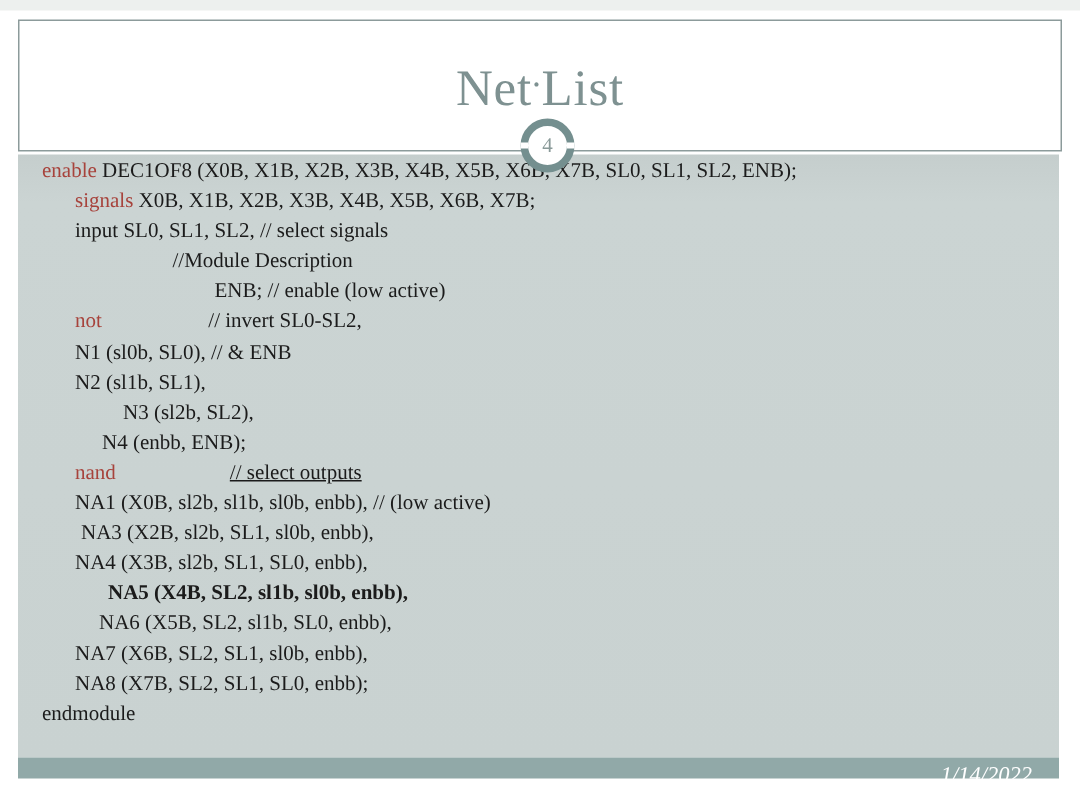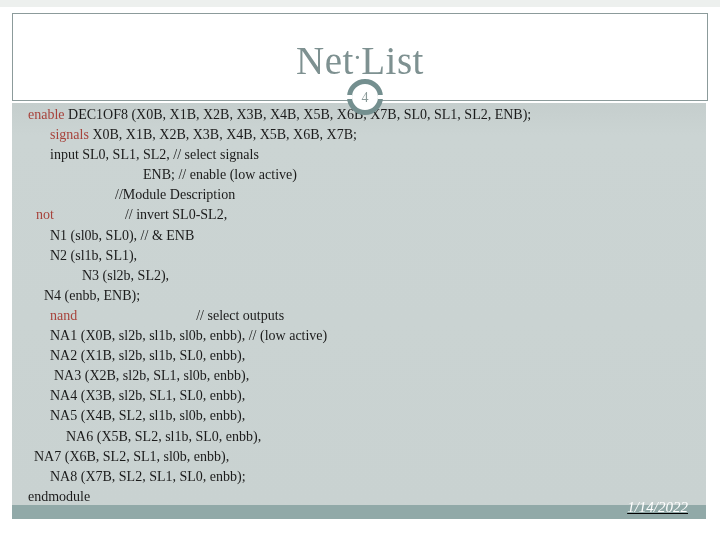--- a/index.html
+++ b/index.html
@@ -19,21 +19,21 @@
 
   .title-box {
     position: absolute; left: 12px; top: 13px;
     width: 694px; height: 86px;
     background: #ffffff;
     border: 1px solid #8c9b9b;
     display: flex; align-items: center; justify-content: center;
   }
   .slide-title {
     color: #7e9191;
-    font-size: 39px;
+    font-size: 34px;
     letter-spacing: 0.5px;
     line-height: 1;
     padding-top: 6px;
   }
   .title-dot {
     display: inline-block;
     vertical-align: 0.55em;
     font-size: 0.7em;
     line-height: 0;
   }
@@ -81,23 +81,22 @@
     white-space: pre;
     line-height: 20.1px;
     height: 20.1px;
   }
   .code-line .kw { color: #a7433c; }
 
   .footer-bar {
     position: absolute; left: 12px; top: 505px;
     width: 694px; height: 14px;
     background: #91a9a8;
-    display: flex; align-items: flex-end; justify-content: flex-end;
+    display: flex; align-items: flex-start; justify-content: flex-end;
     z-index: 2;
-    text-decoration: underline;
   }
   .date-label {
     color: #ffffff;
     font-style: italic;
     font-size: 15px;
     padding-right: 18px;
     line-height: 24px;
   }
 </style>
 </head>
@@ -113,35 +112,34 @@
 
   <div class="page-ornament">
     <span class="page-number">4</span>
   </div>
 
   <div class="content-area">
     <div class="code-block">
         <div class="code-line" style="padding-left: 16px;"><span class="kw">enable </span><span>DEC1OF8 (X0B, X1B, X2B, X3B, X4B, X5B, X6B, X7B, SL0, SL1, SL2, ENB);</span></div>
         <div class="code-line" style="padding-left: 38px;"><span class="kw">signals </span><span>X0B, X1B, X2B, X3B, X4B, X5B, X6B, X7B;</span></div>
         <div class="code-line" style="padding-left: 38px;"><span>input SL0, SL1, SL2, // select signals</span></div>
+        <div class="code-line" style="padding-left: 103px;"><span>//Module Description</span></div>
         <div class="code-line" style="padding-left: 131px;"><span>ENB; // enable (low active)</span></div>
-        <div class="code-line" style="padding-left: 103px;"><span>//Module Description</span></div>
-        <div class="code-line" style="padding-left: 24px;"><span class="kw">not</span><span style="margin-left: 71px;">// invert SL0-SL2,</span></div>
+        <div class="code-line" style="padding-left: 38px;"><span class="kw">not</span><span style="margin-left: 71px;">// invert SL0-SL2,</span></div>
         <div class="code-line" style="padding-left: 38px;"><span>N1 (sl0b, SL0), // &amp; ENB</span></div>
         <div class="code-line" style="padding-left: 38px;"><span>N2 (sl1b, SL1),</span></div>
         <div class="code-line" style="padding-left: 38px; margin-left: 32px;"><span>N3 (sl2b, SL2),</span></div>
-        <div class="code-line" style="padding-left: 32px;"><span>N4 (enbb, ENB);</span></div>
-        <div class="code-line" style="padding-left: 38px;"><span class="kw">nand</span><span style="margin-left: 119px;">// select outputs</span></div>
+        <div class="code-line" style="padding-left: 56px;"><span>N4 (enbb, ENB);</span></div>
+        <div class="code-line" style="padding-left: 38px;"><span class="kw">nand</span><span style="margin-left: 76px; text-decoration: underline;">// select outputs</span></div>
         <div class="code-line" style="padding-left: 38px;"><span>NA1 (X0B, sl2b, sl1b, sl0b, enbb), // (low active)</span></div>
-        <div class="code-line" style="padding-left: 38px;"><span>NA2 (X1B, sl2b, sl1b, SL0, enbb),</span></div>
         <div class="code-line" style="padding-left: 42px;"><span>NA3 (X2B, sl2b, SL1, sl0b, enbb),</span></div>
         <div class="code-line" style="padding-left: 38px;"><span>NA4 (X3B, sl2b, SL1, SL0, enbb),</span></div>
-        <div class="code-line" style="padding-left: 38px;"><span>NA5 (X4B, SL2, sl1b, sl0b, enbb),</span></div>
+        <div class="code-line" style="padding-left: 60px; font-weight: bold;"><span>NA5 (X4B, SL2, sl1b, sl0b, enbb),</span></div>
         <div class="code-line" style="padding-left: 54px;"><span>NA6 (X5B, SL2, sl1b, SL0, enbb),</span></div>
-        <div class="code-line" style="padding-left: 22px;"><span>NA7 (X6B, SL2, SL1, sl0b, enbb),</span></div>
+        <div class="code-line" style="padding-left: 38px;"><span>NA7 (X6B, SL2, SL1, sl0b, enbb),</span></div>
         <div class="code-line" style="padding-left: 38px;"><span>NA8 (X7B, SL2, SL1, SL0, enbb);</span></div>
         <div class="code-line" style="padding-left: 16px;"><span>endmodule</span></div>
       </div>
   </div>
 
   <div class="footer-bar">
     <span class="date-label">1/14/2022</span>
   </div>
 
 </div>

